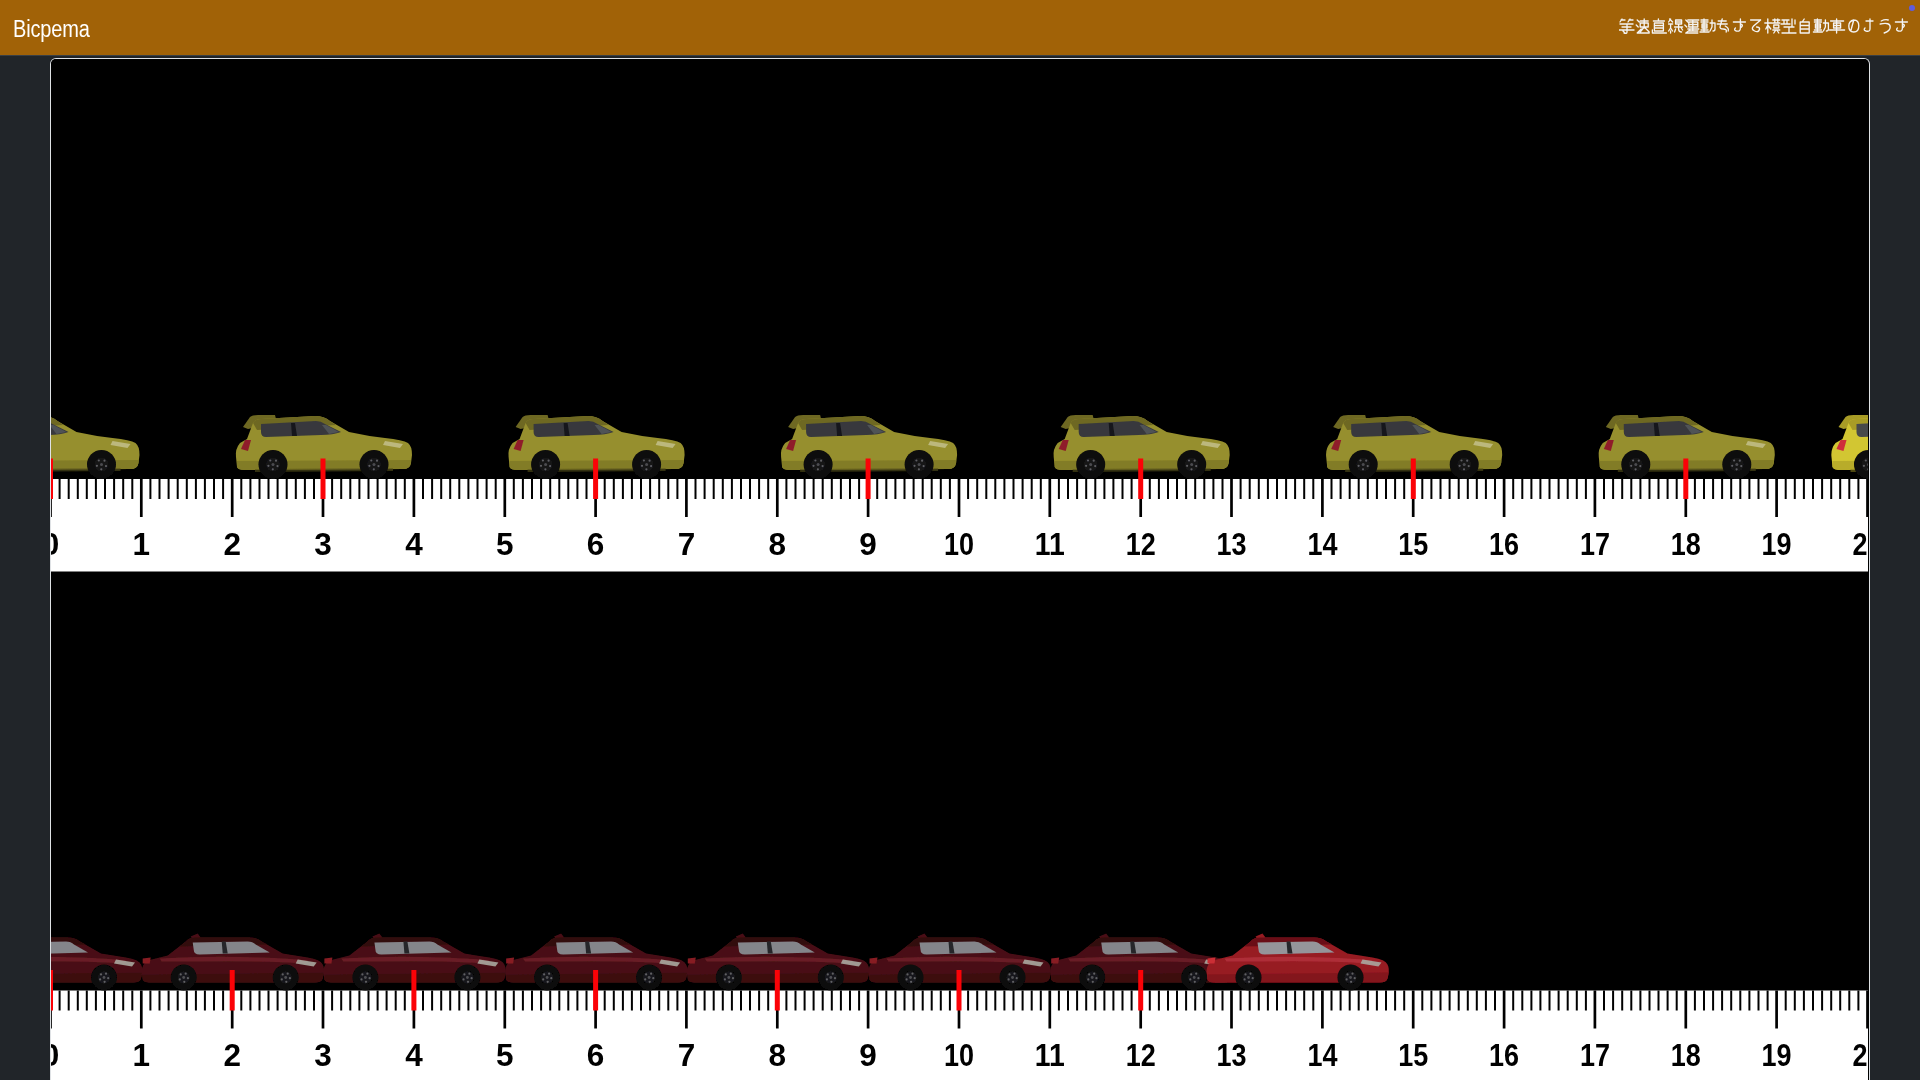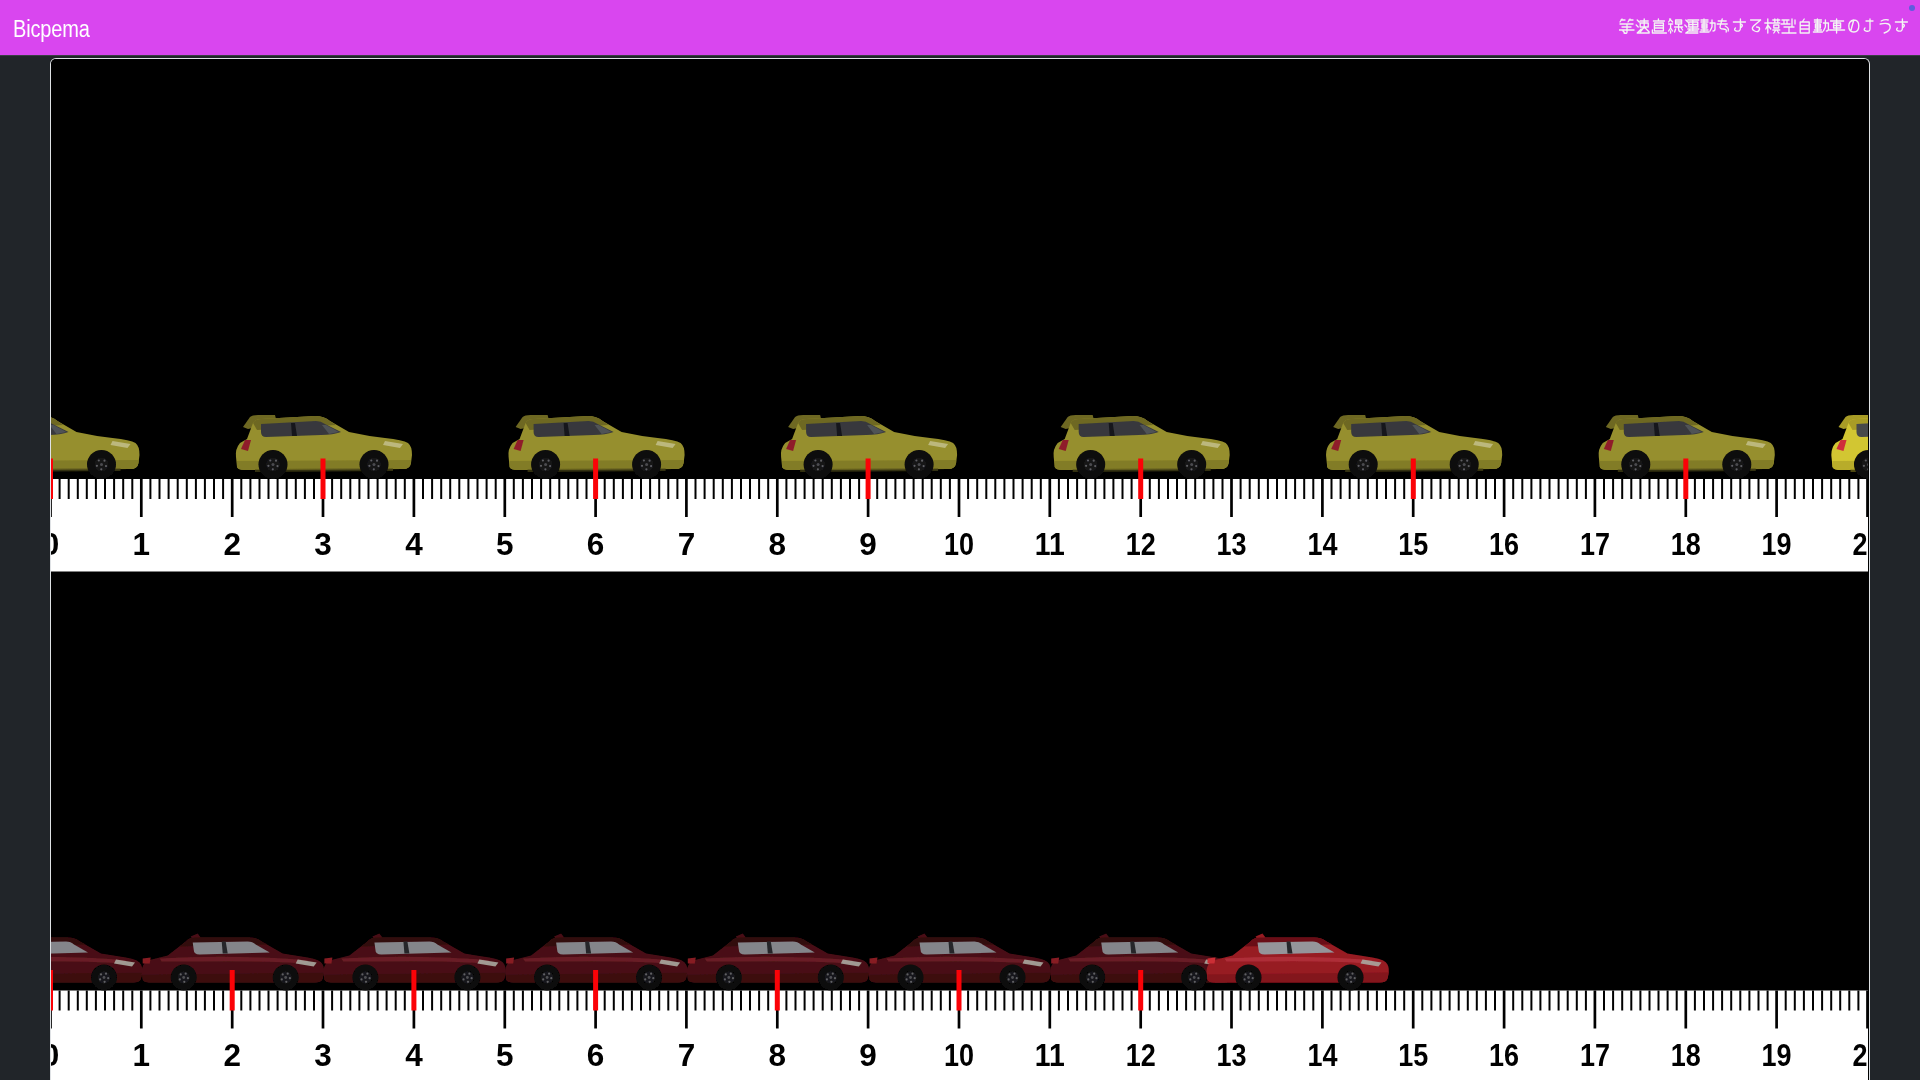--- a/index.html
+++ b/index.html
@@ -1,19 +1,19 @@
 <!DOCTYPE html>
 <html><head>
 <meta charset="utf-8">
 <style>
 * { margin:0; padding:0; box-sizing:border-box; }
 html,body { width:1920px; height:1080px; overflow:hidden; background:#212529;
   font-family:"Liberation Sans",sans-serif; }
 #hdr { position:absolute; left:0; top:0; width:1920px; height:56px;
-  background:#d946ef; border-bottom:1px solid #3a3f44; }
+  background:#a16207; border-bottom:1px solid #3a3f44; }
 #brand { position:absolute; left:13px; top:16px; color:#fff; font-size:23px;
   letter-spacing:-0.2px; transform:scaleX(.87); transform-origin:0 0; }
 #dot { position:absolute; right:5.5px; top:5px; width:6px; height:6px;
   border-radius:50%; background:#5f5cde; }
 #panel { position:absolute; left:49.5px; top:58px; width:1820px; height:1026px;
   background:#000; border:1.5px solid #dfe2e5; border-bottom:none;
   border-radius:6px 6px 0 0; overflow:hidden; }
 </style>
 </head>
 <body>

